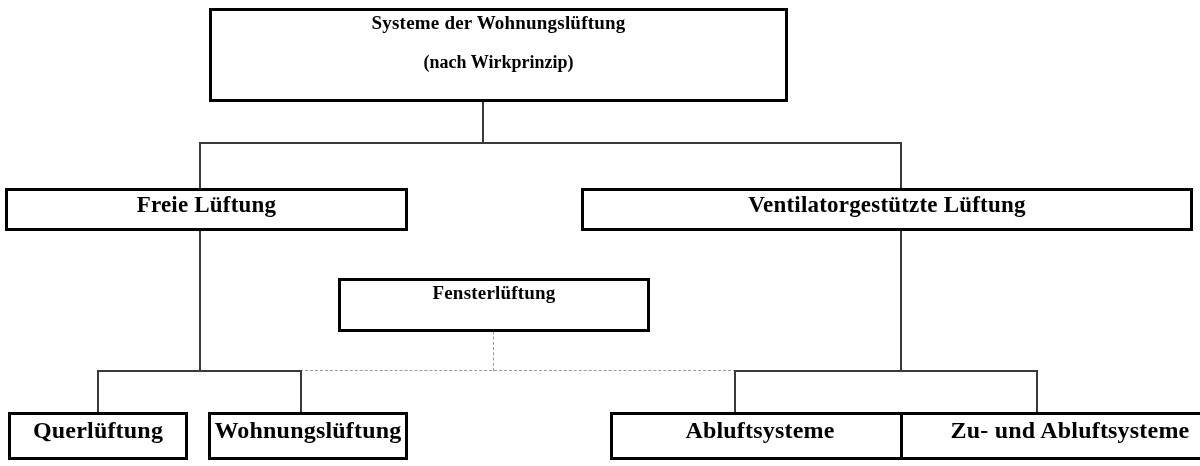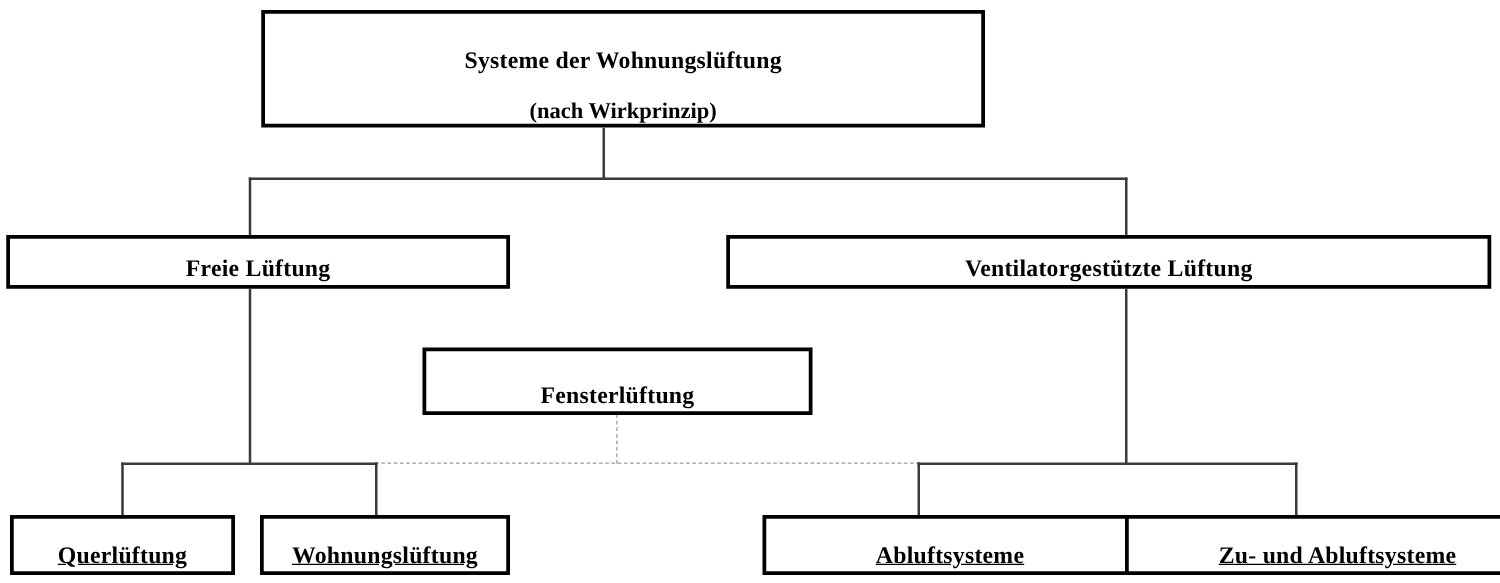--- a/index.html
+++ b/index.html
@@ -21,40 +21,40 @@
   }
   
   .node {
     position: absolute;
     box-sizing: border-box;
     background: #ffffff;
     border: 3px solid #000000;
     display: flex;
     flex-direction: column;
     align-items: center;
-    justify-content: flex-end;
+    justify-content: flex-start;
     text-align: center;
     z-index: 3;
   }
   .node .line-main {
     font-weight: bold;
     font-size: 19px;
     letter-spacing: 0.2px;
     line-height: 1.25;
   }
   .node .line-sub {
     font-weight: bold;
     font-size: 18px;
     line-height: 1.25;
     margin-top: 16px;
   }
   .node.level1 { border-width: 3px; }
-  .node.level2 .line-main { font-size: 19px; }
+  .node.level2 .line-main { font-size: 23px; }
   .node.level3 .line-main { font-size: 19px; }
-  .node.level4 .line-main { font-size: 19px; text-decoration: underline; }
+  .node.level4 .line-main { font-size: 24px; }
 
   
   .conn {
     position: absolute;
     background: #3a3a3a;
     z-index: 1;
   }
   .conn.h { height: 2px; }
   .conn.v { width: 2px; }
 

